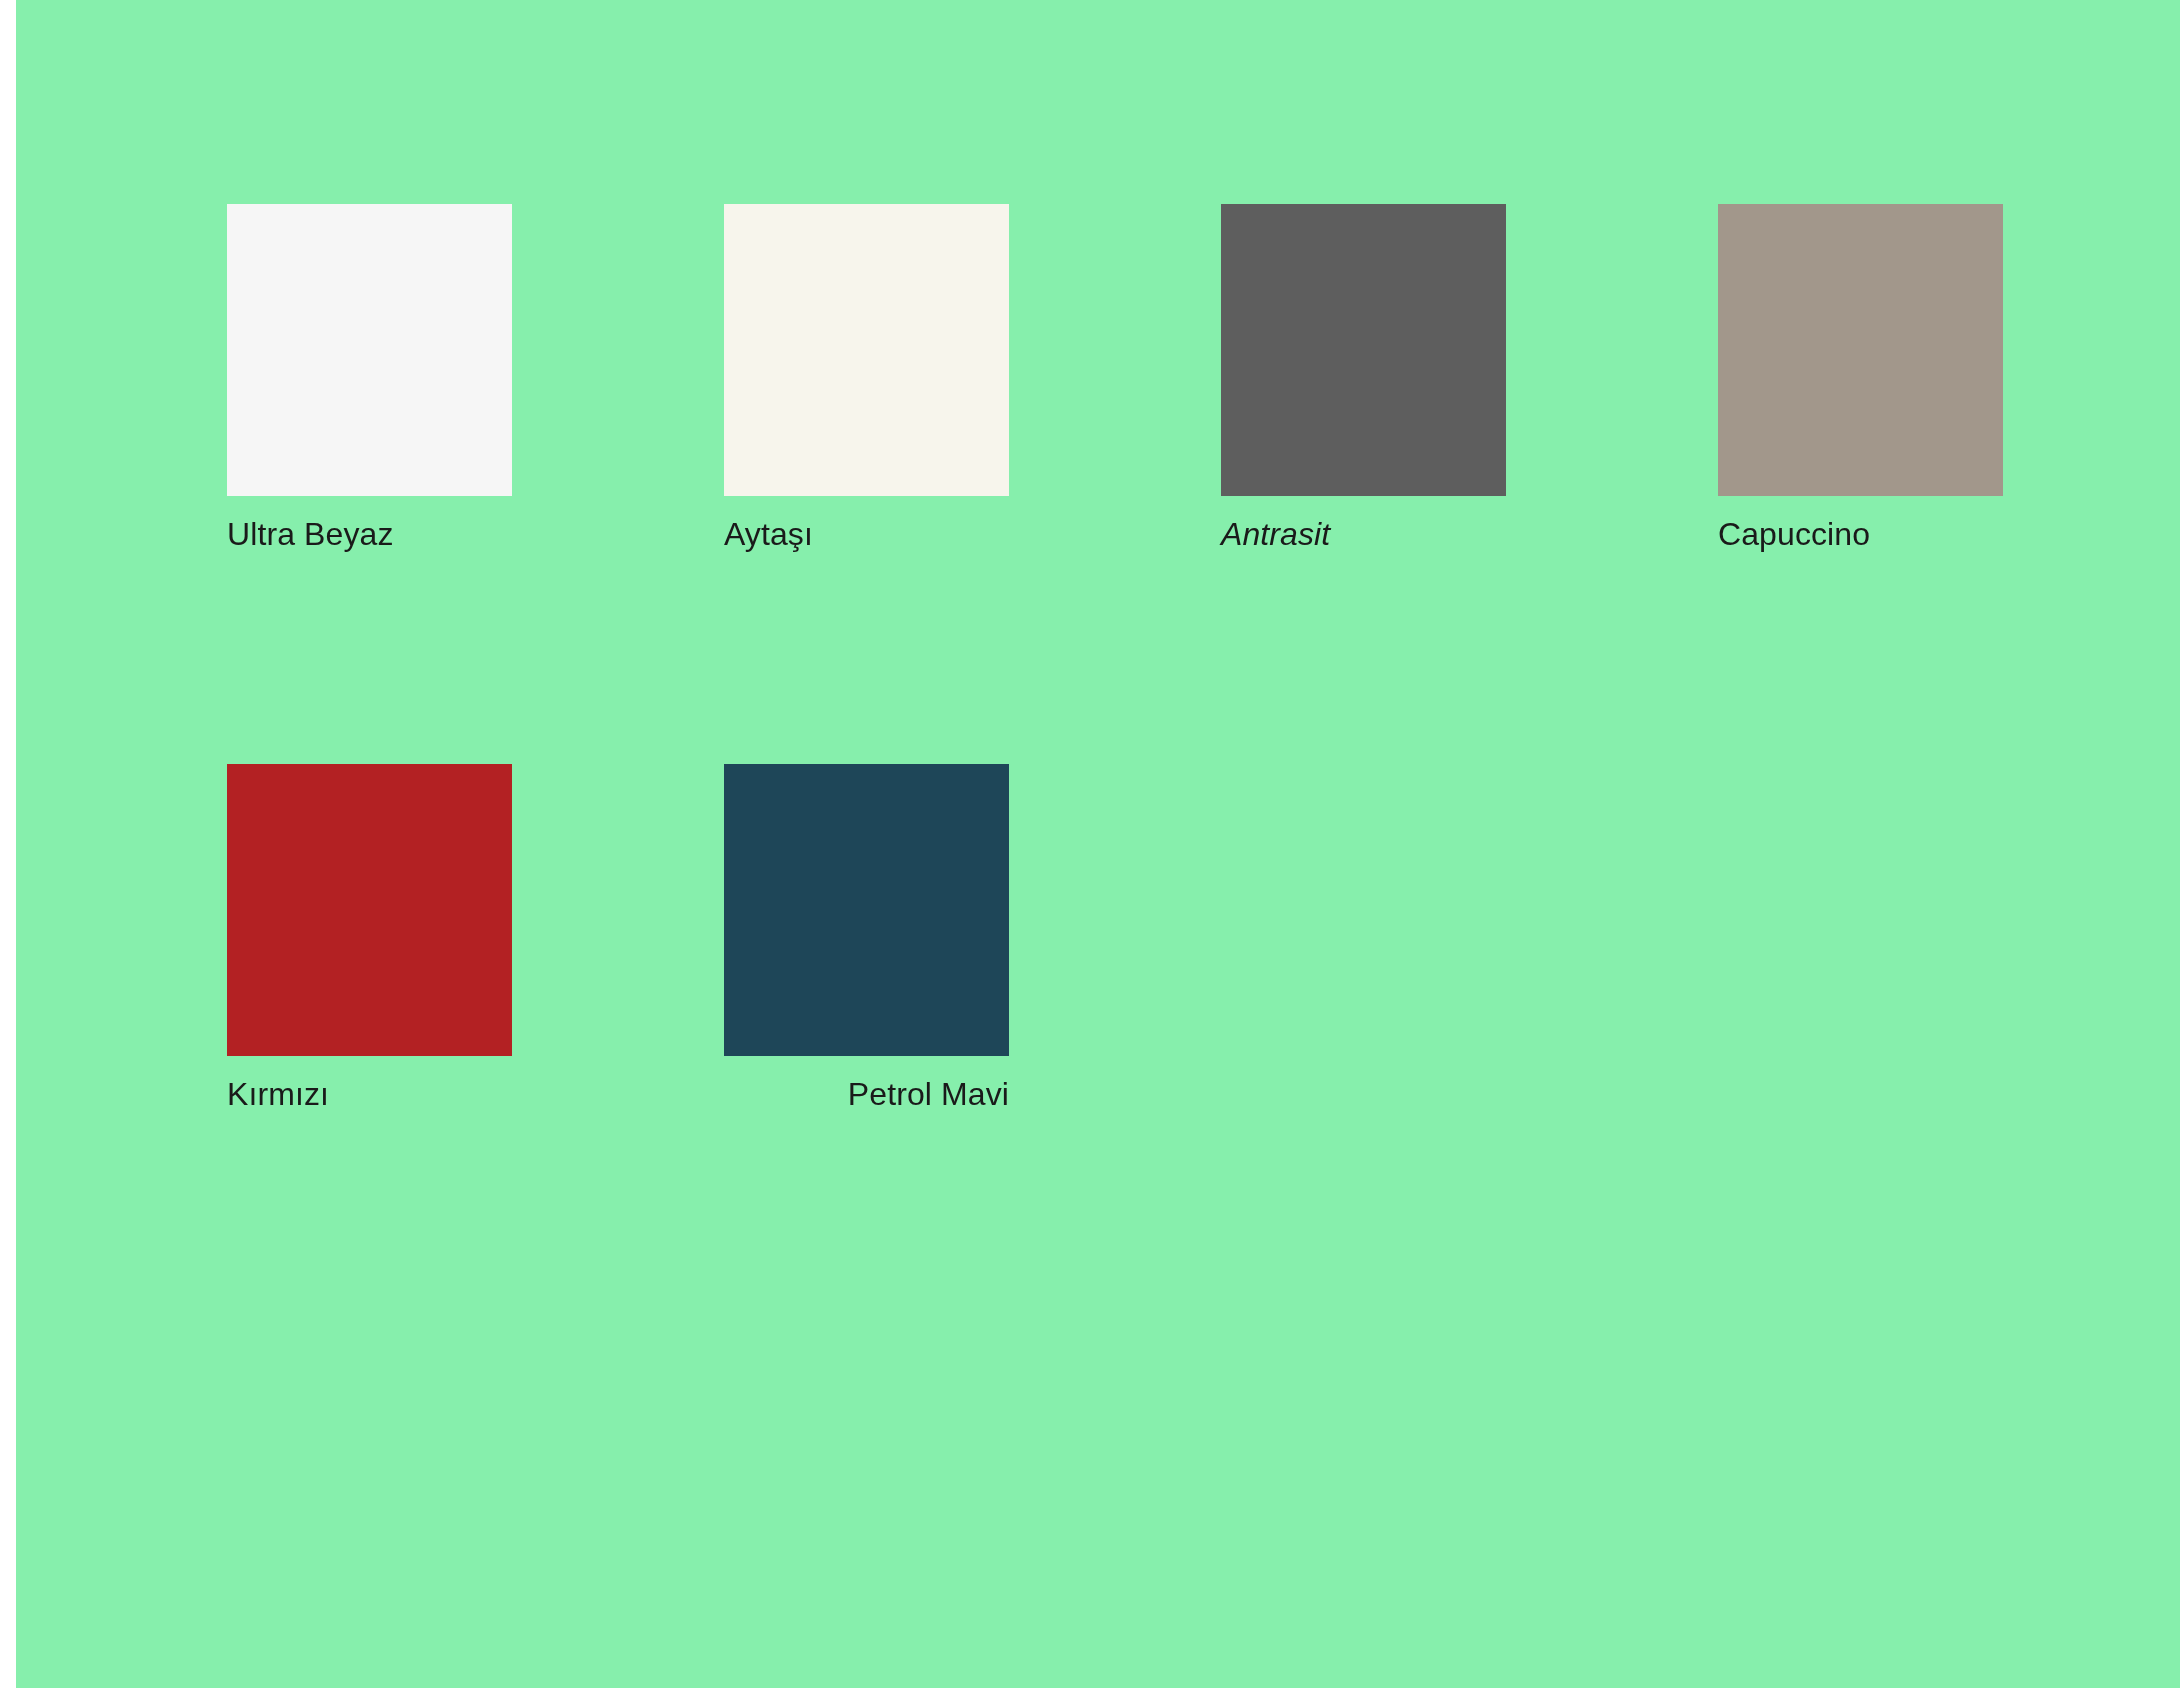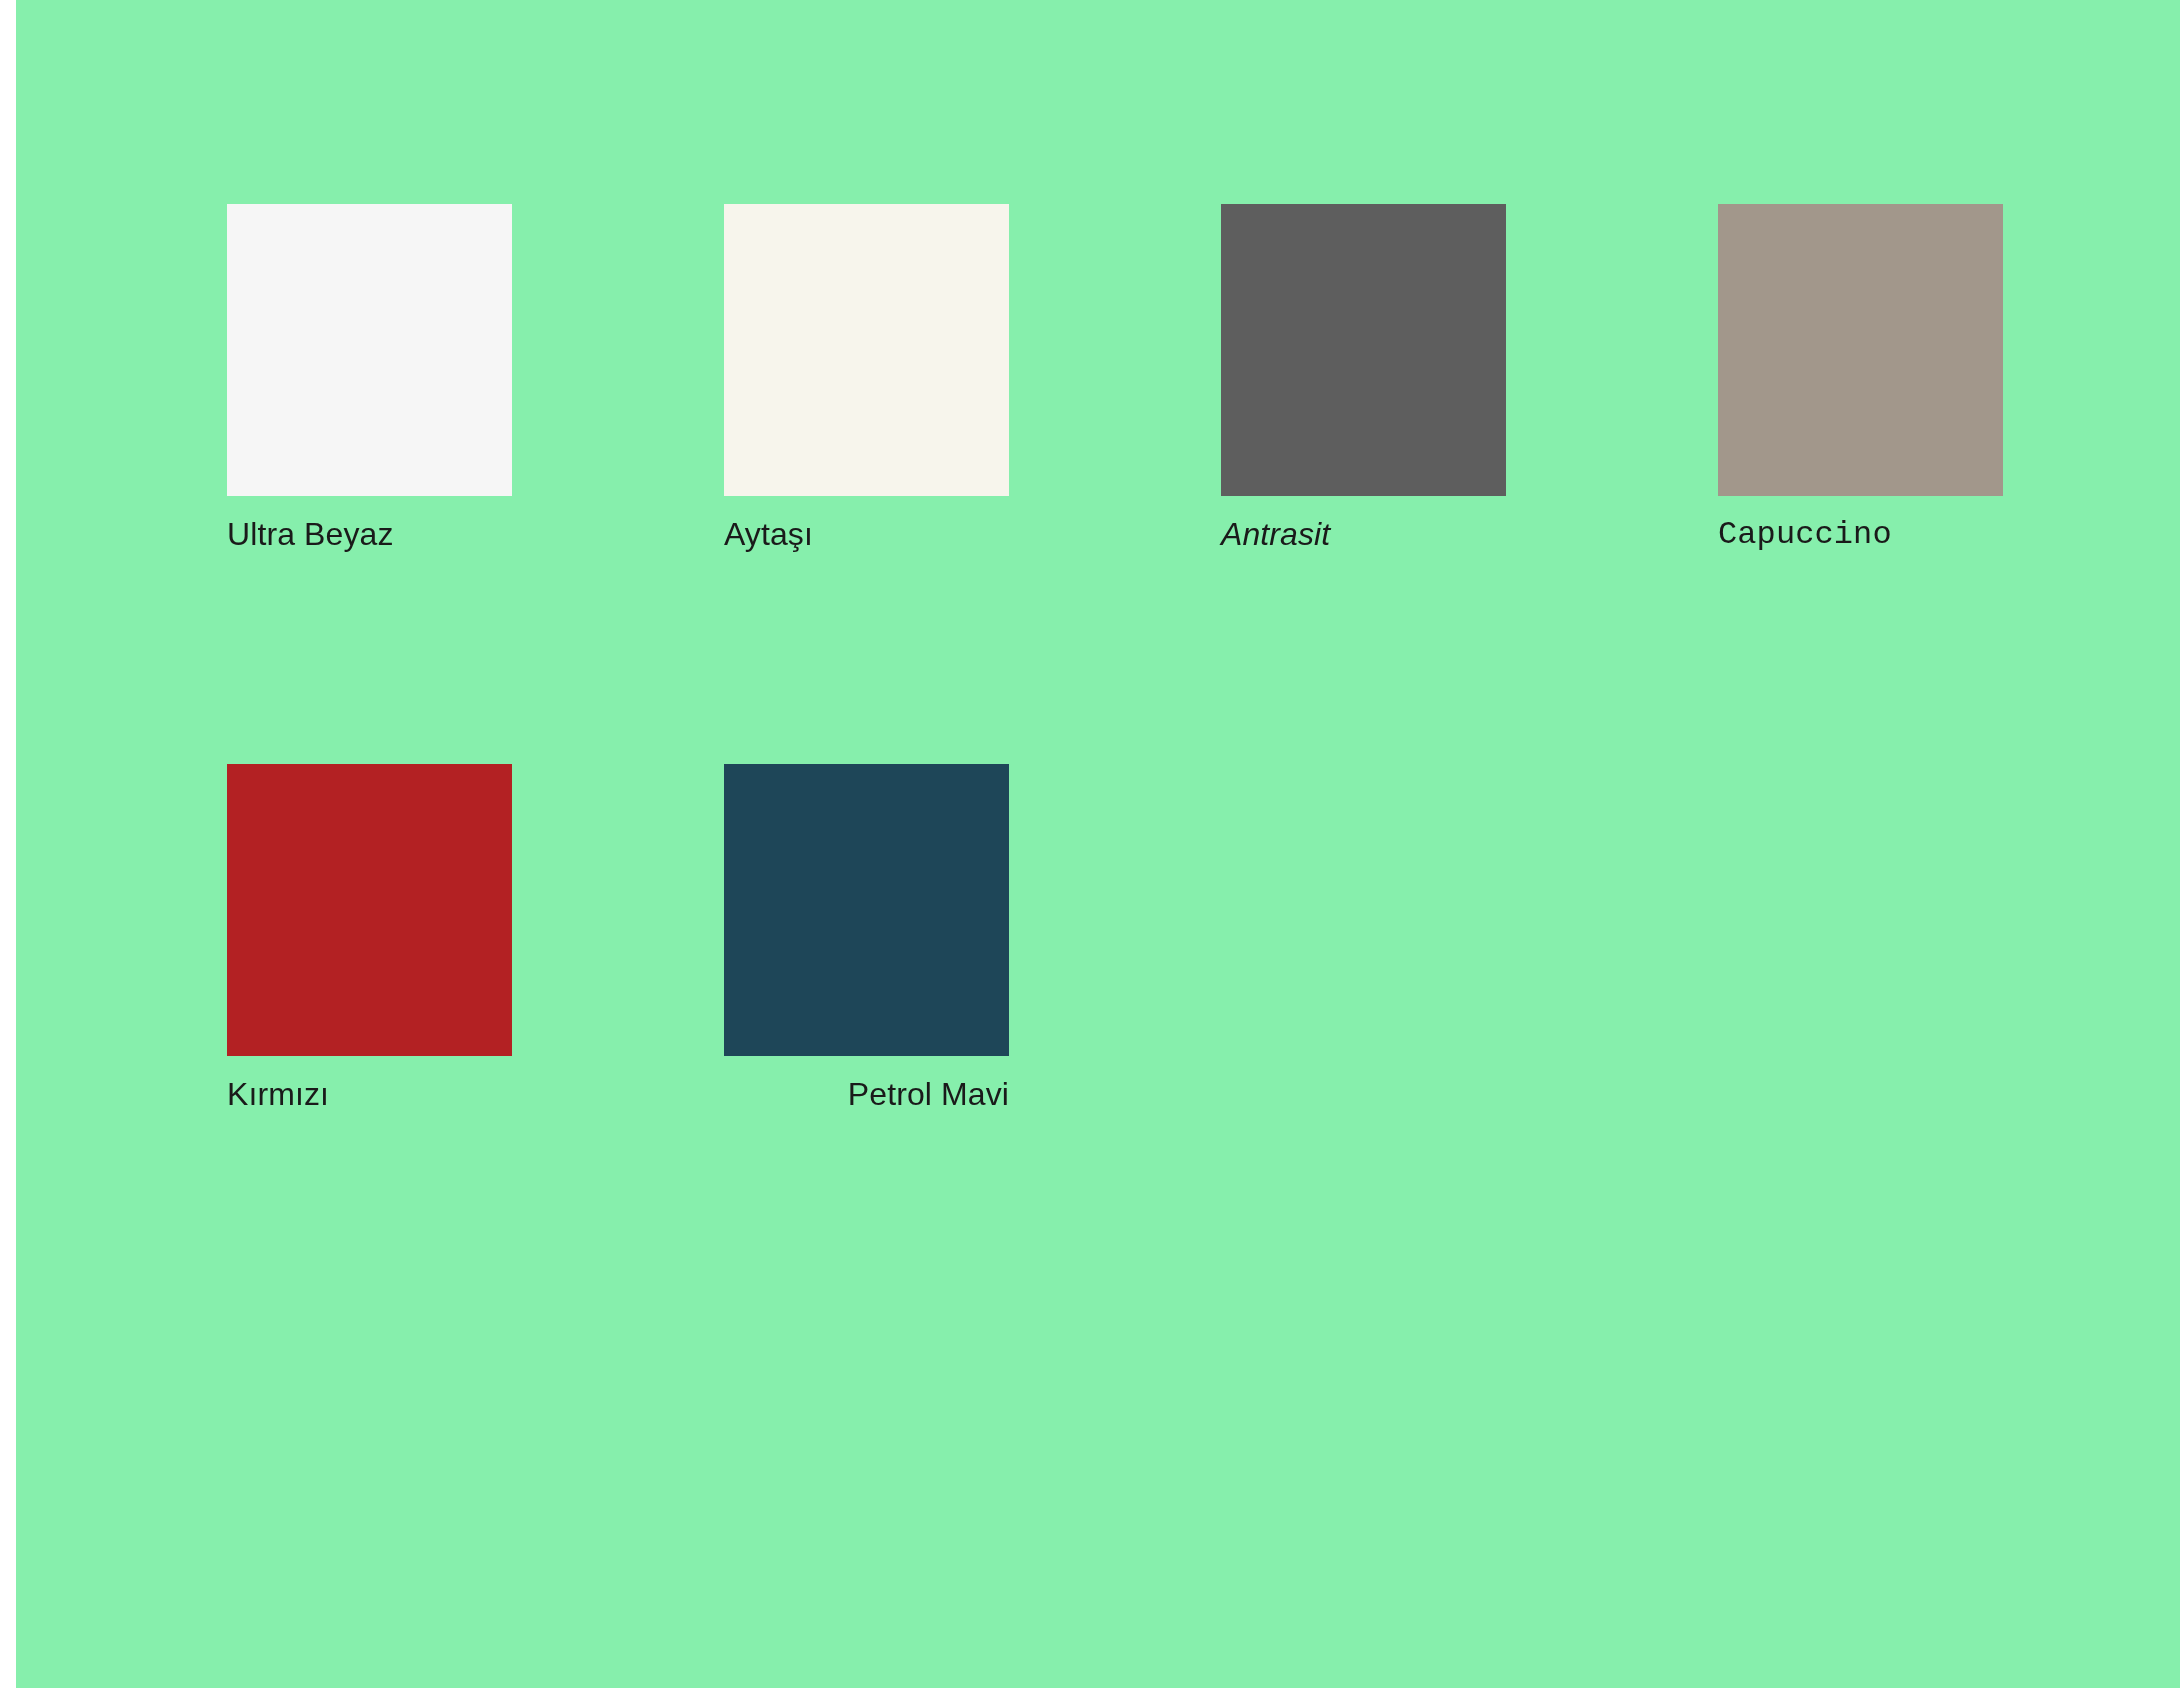--- a/index.html
+++ b/index.html
@@ -79,21 +79,21 @@
     </div>
 
 
     <div class="swatch-cell">
       <span class="swatch-chip" style="background-color: rgb(94, 94, 94);"></span>
       <span class="swatch-label" style="color: rgb(26, 26, 26); font-style: italic;">Antrasit</span>
     </div>
 
     <div class="swatch-cell">
       <span class="swatch-chip" style="background-color: rgb(162, 151, 139);"></span>
-      <span class="swatch-label" style="color: rgb(26, 26, 26); font-family: Liberation Mono, monospace;">Capuccino</span>
+      <span class="swatch-label" style="color: rgb(26, 26, 26);">Capuccino</span>
     </div>
 
     <div class="swatch-cell">
       <span class="swatch-chip" style="background-color: rgb(179, 33, 35);"></span>
       <span class="swatch-label" style="color: rgb(26, 26, 26);">Kırmızı</span>
     </div>
 
     <div class="swatch-cell">
       <span class="swatch-chip" style="background-color: rgb(30, 70, 88);"></span>
       <span class="swatch-label" style="color: rgb(26, 26, 26); text-align: right;">Petrol Mavi</span>

